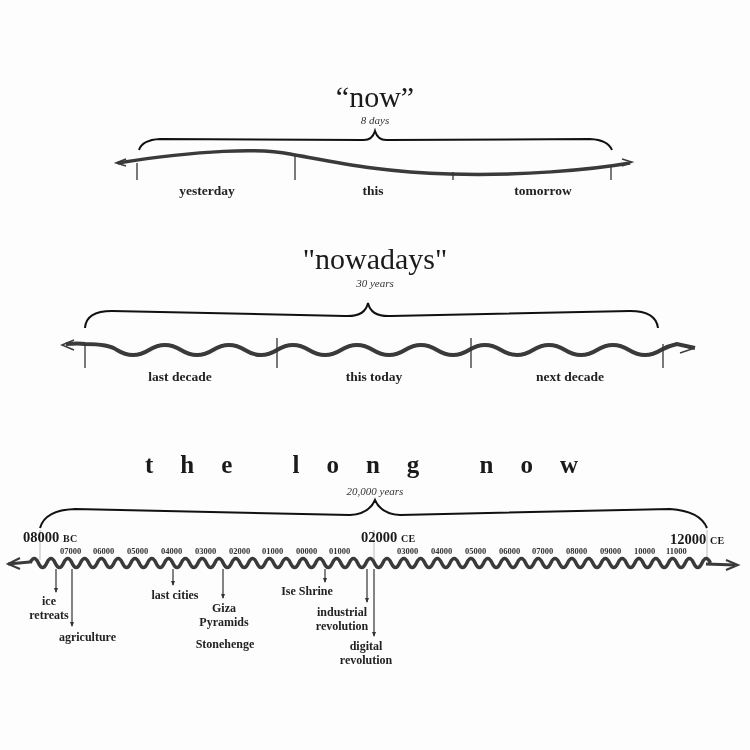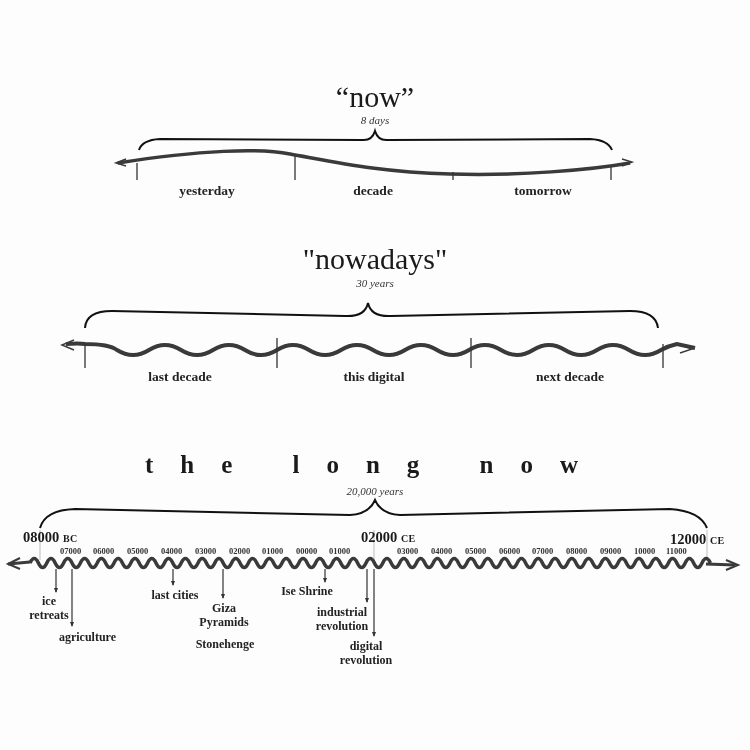--- a/index.html
+++ b/index.html
@@ -86,27 +86,27 @@
     <line x1="367" y1="569" x2="367" y2="602" stroke="#333" stroke-width="1.2"></line>
     <path d="M365,598 L367,603 L369,598 Z" fill="#333"></path>
     <line x1="374" y1="569" x2="374" y2="636" stroke="#333" stroke-width="1.2"></line>
     <path d="M372,632 L374,637 L376,632 Z" fill="#333"></path>
   </g>
 </svg>
 
 <div class="abs title" style="top:80px;">“now”</div>
 <div class="abs sub" style="top:114px;">8 days</div>
 <div class="abs lbl" style="left:127px; top:183px;">yesterday</div>
-<div class="abs lbl" style="left:293px; top:183px;">decade</div>
+<div class="abs lbl" style="left:293px; top:183px;">this</div>
 <div class="abs lbl" style="left:463px; top:183px;">tomorrow</div>
 
 <div class="abs title" style="top:242px;">"nowadays"</div>
 <div class="abs sub" style="top:277px;">30 years</div>
 <div class="abs lbl" style="left:100px; top:369px;">last decade</div>
-<div class="abs lbl" style="left:294px; top:369px;">this digital</div>
+<div class="abs lbl" style="left:294px; top:369px;">this today</div>
 <div class="abs lbl" style="left:490px; top:369px;">next decade</div>
 
 <div class="abs big-title">the long now</div>
 <div class="abs sub" style="top:485px;">20,000 years</div>
 
 <div class="abs era" style="left:23px; top:529px;">
   <span>08000</span>
   <small>BC</small>
 </div>
 <div class="abs era" style="left:361px; top:529px;">

